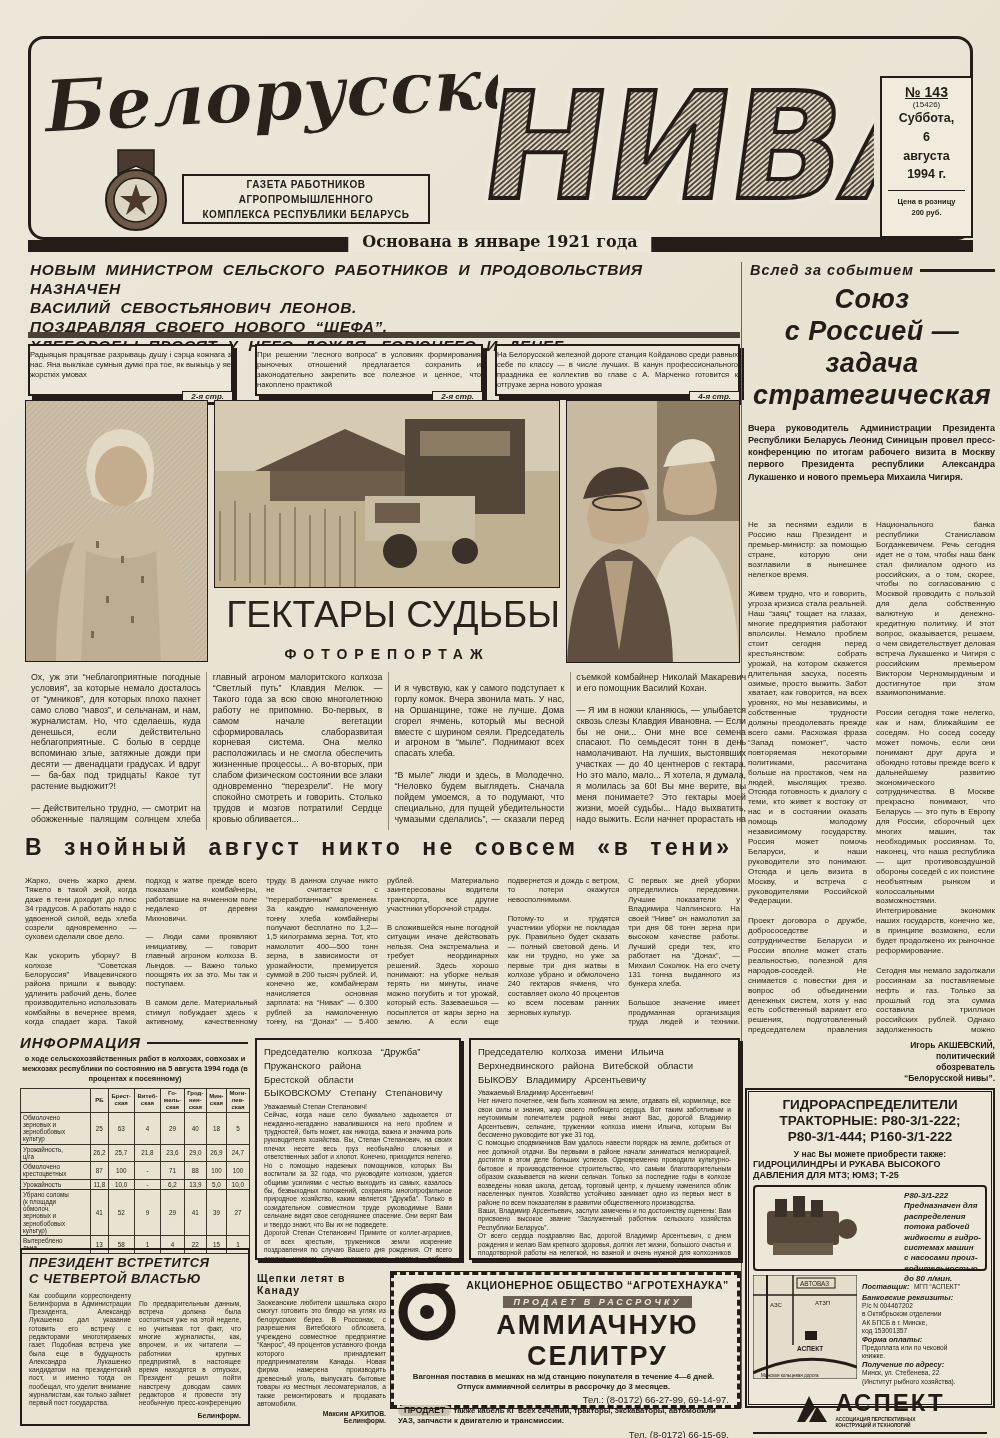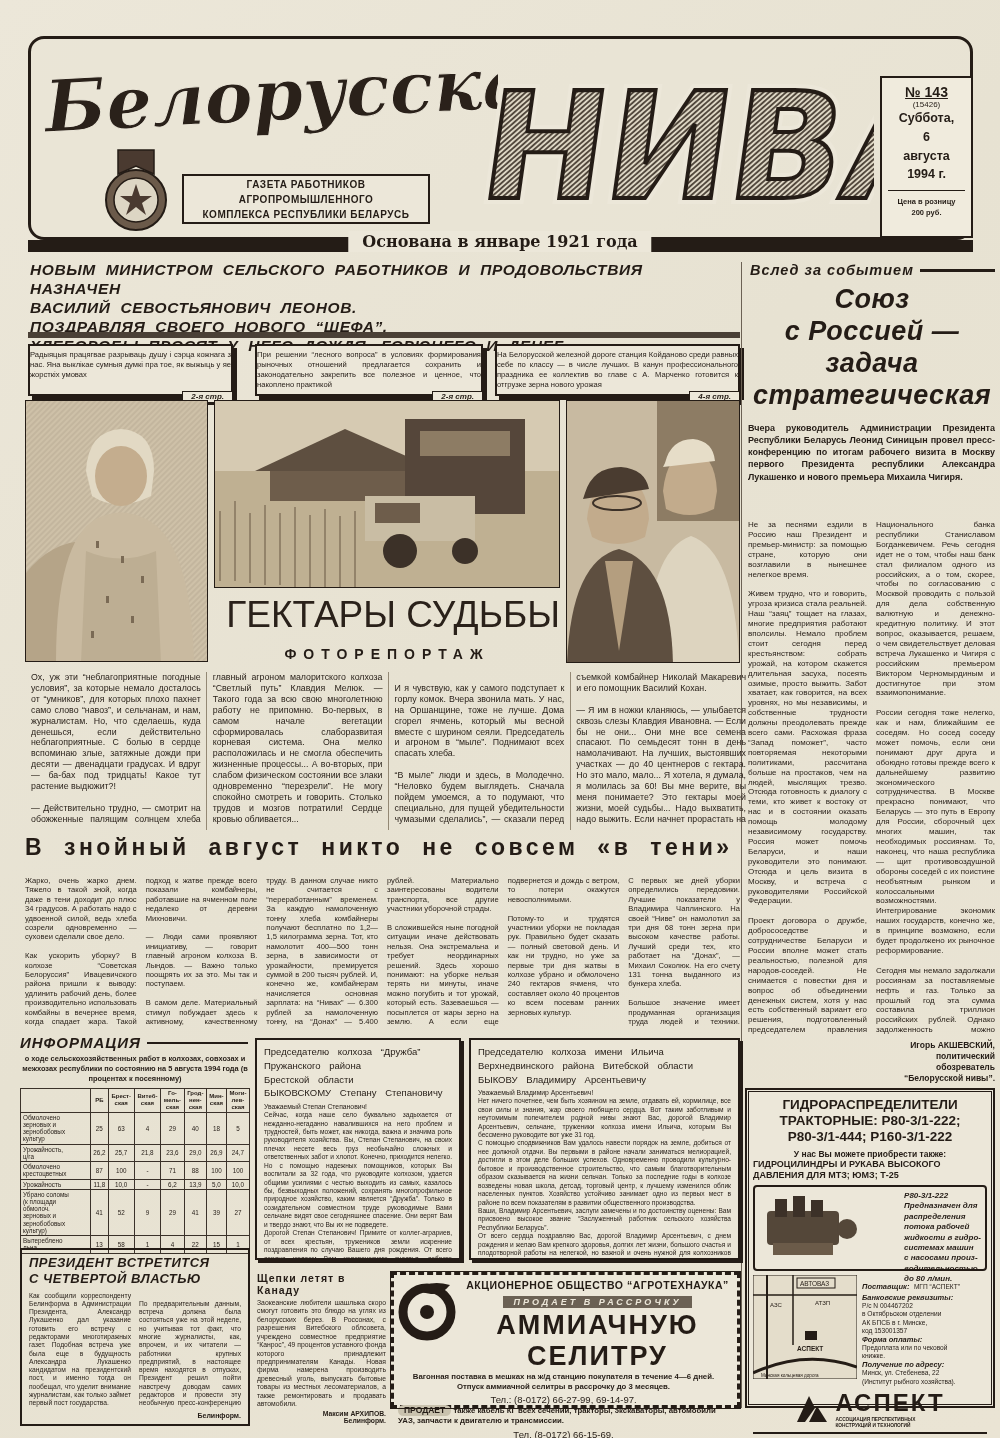--- a/index.html
+++ b/index.html
@@ -93,21 +93,21 @@
   .canada .a { text-align:right; font-weight:bold; font-size:6.8px; margin-top:2px; white-space:pre-line; }
 
   
   .agro { left:391px; top:1272px; width:349px; height:136px; border:3px dashed #241c16; outline:1px solid #241c16; background:#ece7d9; padding:4px 8px 4px 4px; }
   .agro .row { display:flex; gap:6px; }
   .agro .hdr { font-weight:bold; font-size:10.5px; text-align:center; letter-spacing:.5px; }
   .agro .rass { display:inline-block; background:#6b6154; color:#ece7d9; font-style:italic; font-weight:bold;
     font-size:9px; letter-spacing:3px; padding:1px 10px; margin-top:2px; }
   .agro .prod { font-weight:bold; font-size:27px; letter-spacing:2px; text-align:center; margin-top:1px; }
   .agro .sm { font-size:7.8px; font-weight:bold; text-align:center; line-height:1.3; }
-  .agro .tel { font-size:9.5px; text-align:center; margin-top:2px; }
+  .agro .tel { font-size:9.5px; text-align:right; margin-top:2px; }
   .agro .prodaet { display:inline-block; background:#c9c2ae; border-radius:8px; font-weight:bold; font-size:8.5px; padding:0 6px; }
 
   
   .hydro { left:745px; top:1088px; width:250px; height:320px; border:2px solid #241c16; box-shadow:inset 0 0 0 1px #ece7d9, inset 0 0 0 2px #241c16; background:#ece7d9; padding:7px 6px 4px; }
   .hydro .t1 { font-weight:bold; font-size:13.5px; line-height:1.2; text-align:center; white-space:pre-line; }
   .hydro .t2 { font-weight:bold; font-size:8.5px; text-align:center; margin-top:3px; }
   .hydro .t3 { font-weight:bold; font-size:9px; text-align:left; white-space:pre-line; line-height:1.25; }
   .hydro .prodbox { border:2px solid #241c16; border-radius:4px; margin-top:4px; padding:4px; display:flex; gap:6px; height:86px;justify-content:space-between; }
   .hydro .pdesc { font-style:italic; font-weight:bold; font-size:8px; line-height:1.3; white-space:pre-line; }
   .hydro .info-row { display:flex; gap:5px; margin-top:4px; }

